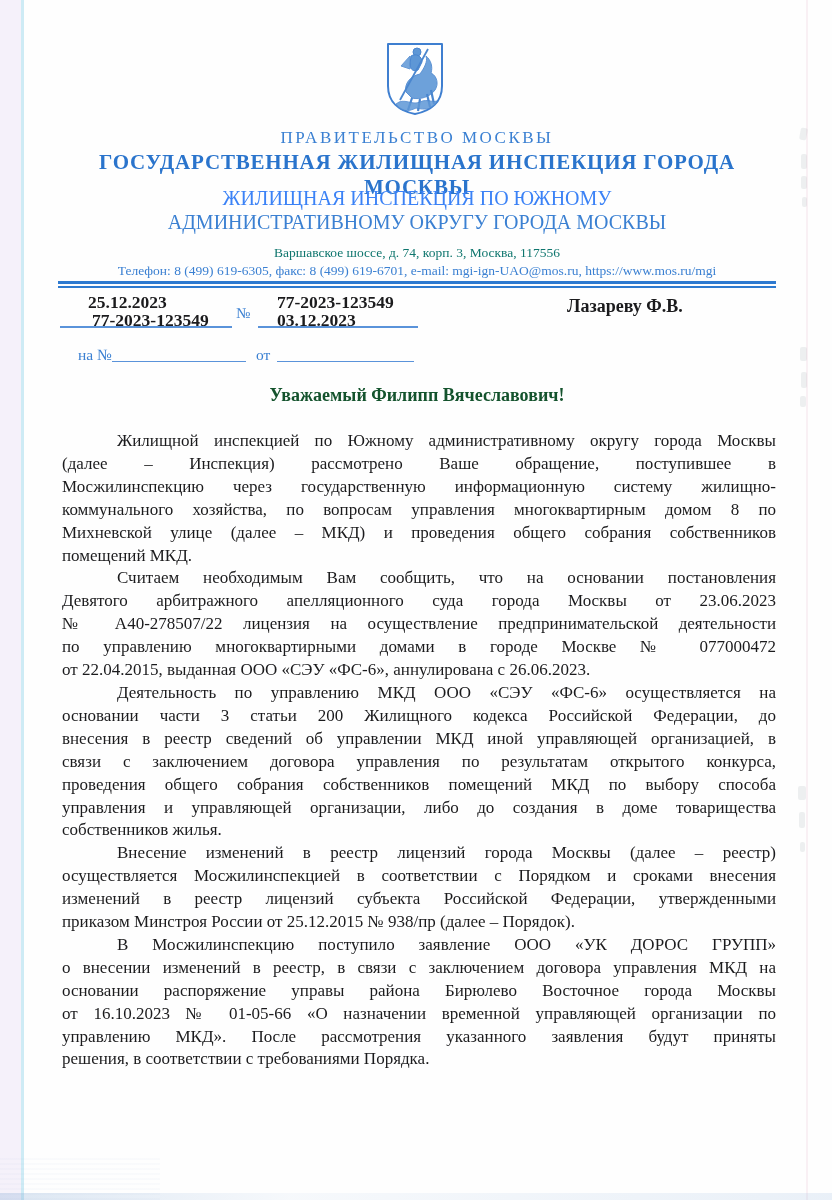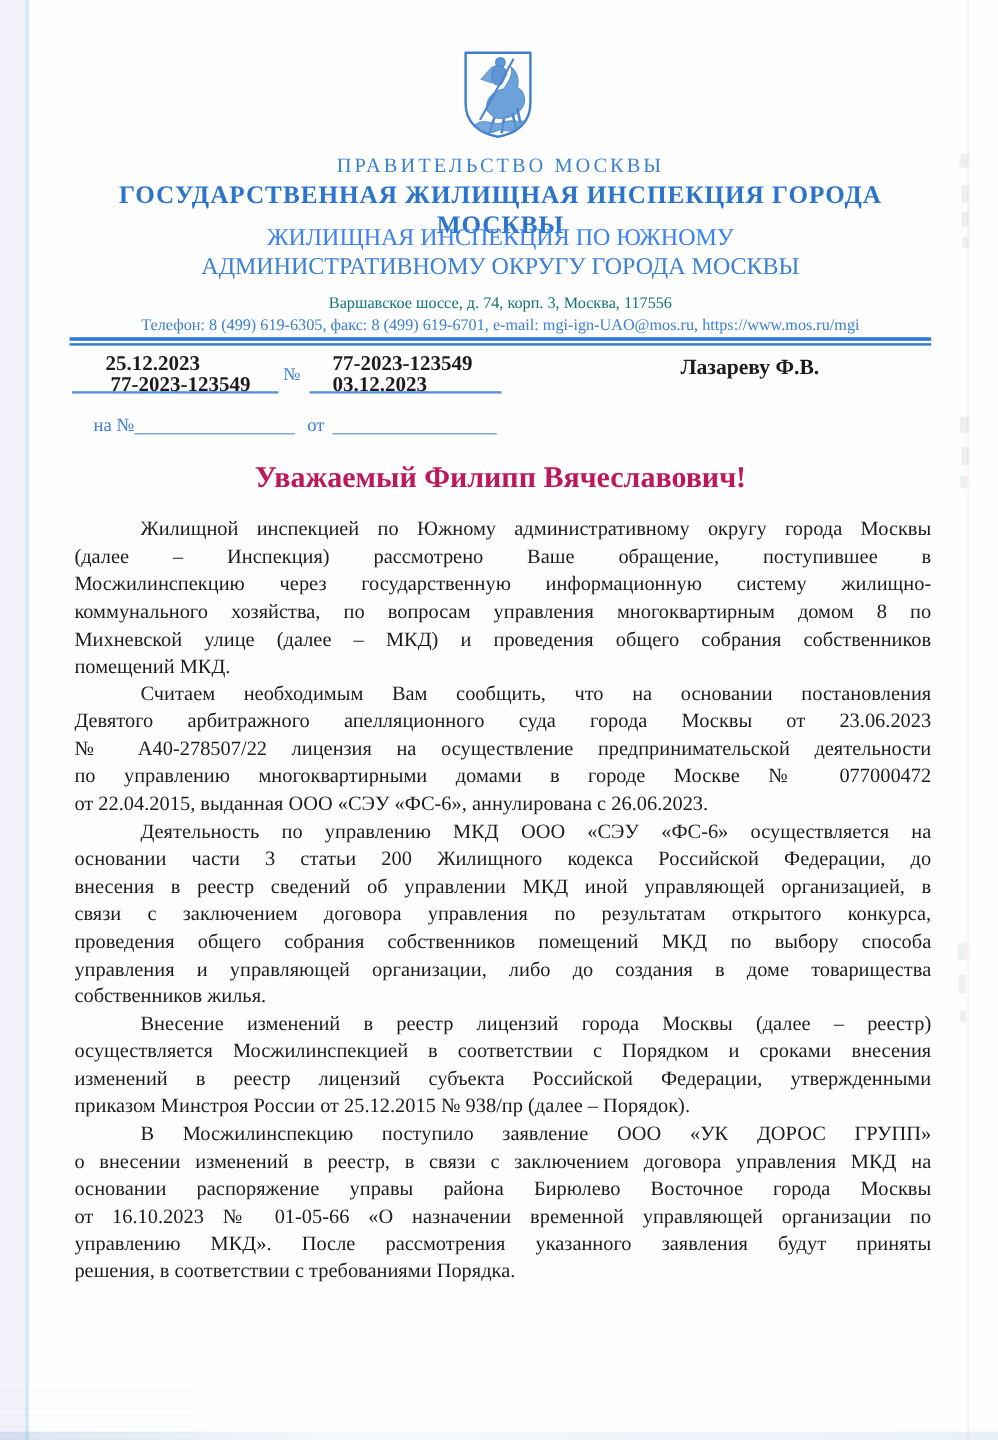--- a/index.html
+++ b/index.html
@@ -47,21 +47,21 @@
 
   .reply-label{position:absolute;top:346px;font-size:15.5px;color:#3b80d2;}
   .reply-na{left:78px;}
   .reply-ot{left:256px;text-align:center;}
   .reply-blank{position:absolute;top:344px;height:17px;border-bottom:1.5px solid #5a93da;}
   .reply-blank1{left:112px;width:134px;}
   .reply-blank2{left:277px;width:137px;}
 
   
   .salutation{position:absolute;left:58px;top:385px;width:718px;text-align:center;
-    font-size:25px;font-weight:bold;color:#be185d;}
+    font-size:18px;font-weight:bold;color:#14532d;}
   .letter-body{position:absolute;left:62px;top:430px;width:714px;
     font-size:17px;line-height:22.9px;color:#1b1b1d;}
   .line{text-align:justify;text-align-last:justify;}
   .line.last{text-align-last:left;}
   .line.first{text-indent:55px;}
 </style>
 </head>
 <body>
 
 <div class="page">

